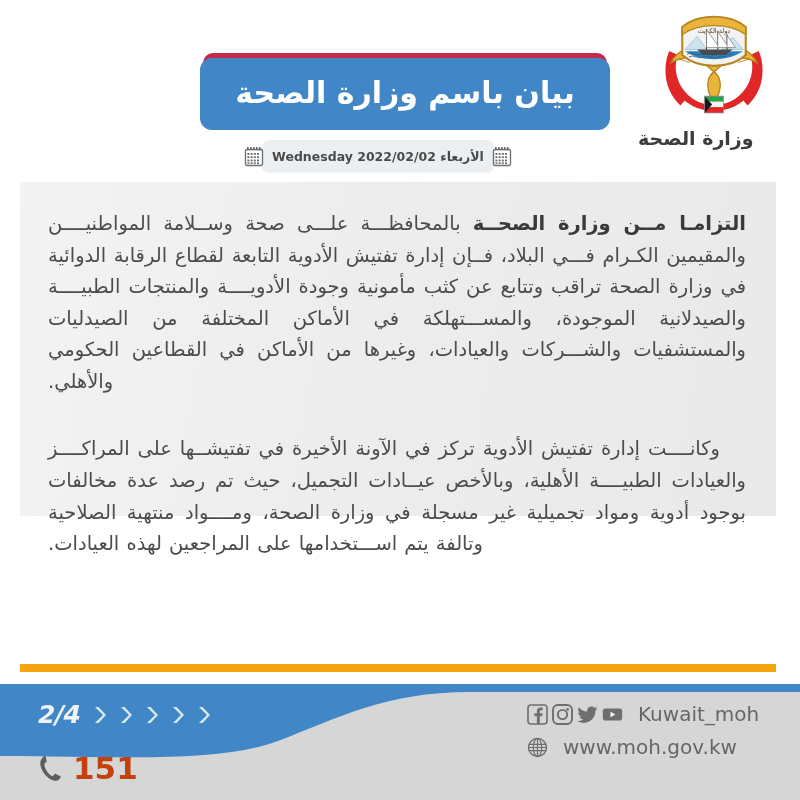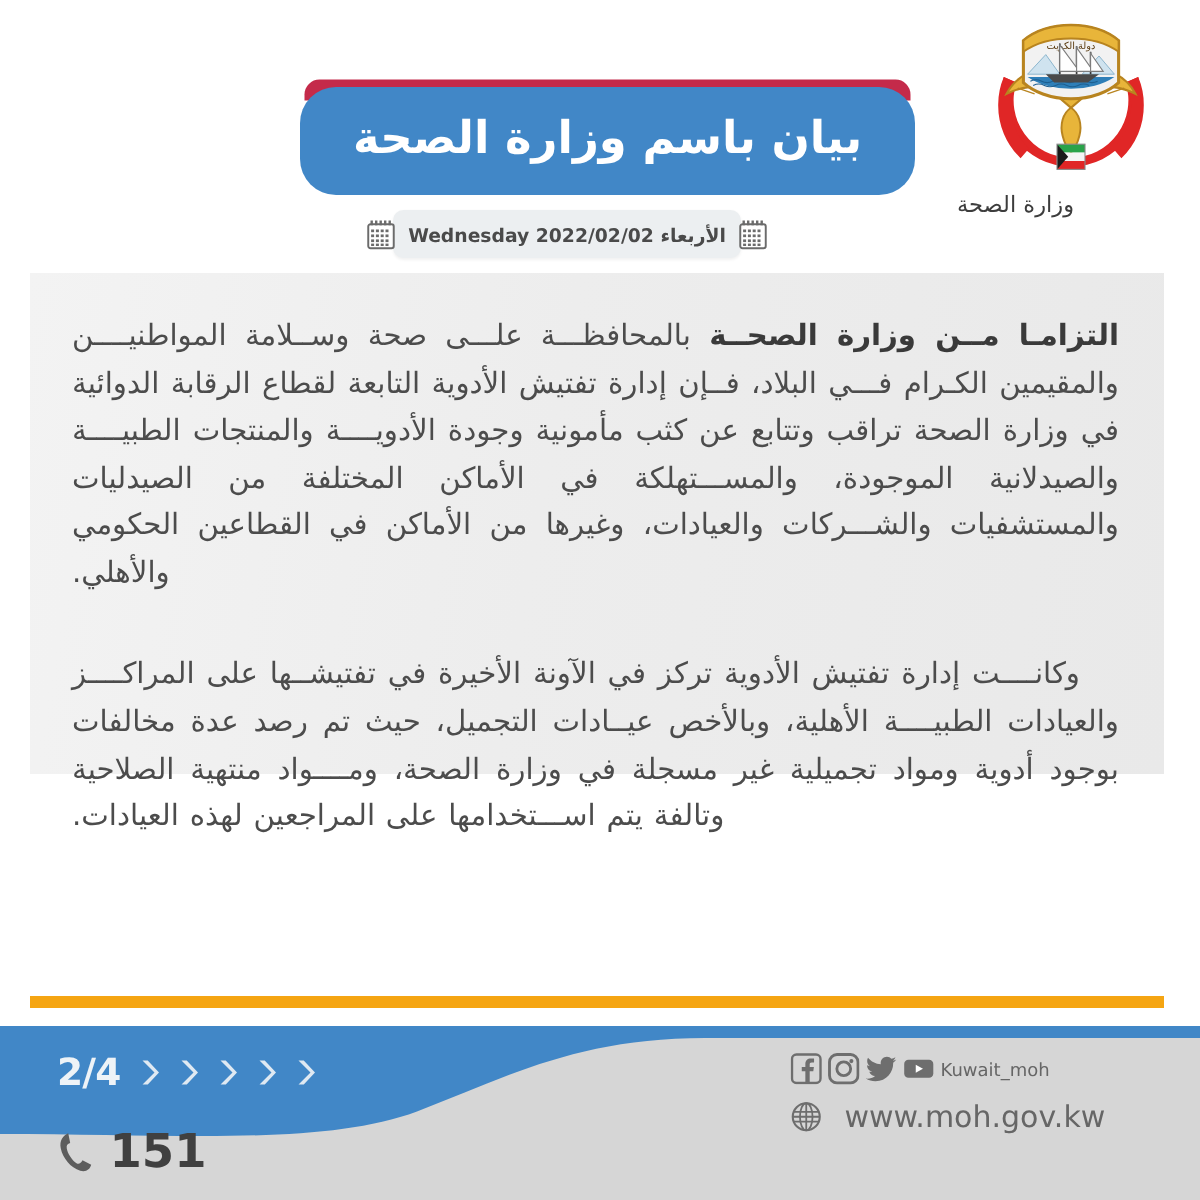--- a/index.html
+++ b/index.html
@@ -43,22 +43,22 @@
   }
 
   .logo-emblem {
     width: 112px;
     height: 112px;
     margin: 0 auto;
     display: block;
   }
 
   .logo-caption {
-    font-size: 15px;
-    font-weight: normal;
+    font-size: 19px;
+    font-weight: bold;
     color: #3d3d3d;
     margin-top: 1px;
     letter-spacing: 0px;
     direction: rtl;
   }
 
   
   .banner-redline {
     position: absolute;
     top: 53px;
@@ -69,21 +69,21 @@
     border-radius: 10px 10px 0 0;
   }
 
   .banner {
     position: absolute;
     top: 58px;
     left: 200px;
     width: 410px;
     height: 72px;
     background: #4187c7;
-    border-radius: 24px;
+    border-radius: 12px;
     display: flex;
     align-items: center;
     justify-content: center;
   }
 
   .banner-title {
     color: #ffffff;
     font-size: 30px;
     font-weight: bold;
     direction: rtl;
@@ -179,20 +179,21 @@
   }
 
   .pager {
     position: absolute;
     top: 22px;
     left: 38px;
     display: flex;
     align-items: center;
     direction: ltr;
     gap: 16px;
+    font-style: italic;
   }
 
   .pager-text {
     color: #eef3f7;
     font-size: 25px;
     font-weight: bold;
     letter-spacing: -0.5px;
   }
 
   .chev {
@@ -209,21 +210,21 @@
     align-items: center;
     direction: ltr;
     gap: 11px;
   }
 
   .phone-icon { width: 24px; height: 28px; }
 
   .phone-number {
     font-size: 31px;
     font-weight: bold;
-    color: #404040;
+    color: #c2410c;
     letter-spacing: 0px;
   }
 
   .social-block {
     position: absolute;
     top: 24px;
     left: 527px;
     direction: ltr;
   }
 
@@ -232,22 +233,23 @@
     align-items: center;
     gap: 4px;
     direction: ltr;
   }
 
   .social-row + .social-row { margin-top: 9px; }
 
   .soc-icon { width: 21px; height: 21px; flex: 0 0 auto; }
 
   .handle-text {
-    font-size: 12px;
+    font-size: 20px;
     color: #666666;
+    margin-left: 11px;
     letter-spacing: 0px;
     text-align: center;
   }
 
   .web-text {
     font-size: 20px;
     color: #666666;
     margin-left: 11px;
     letter-spacing: 0px;
     text-align: right;

